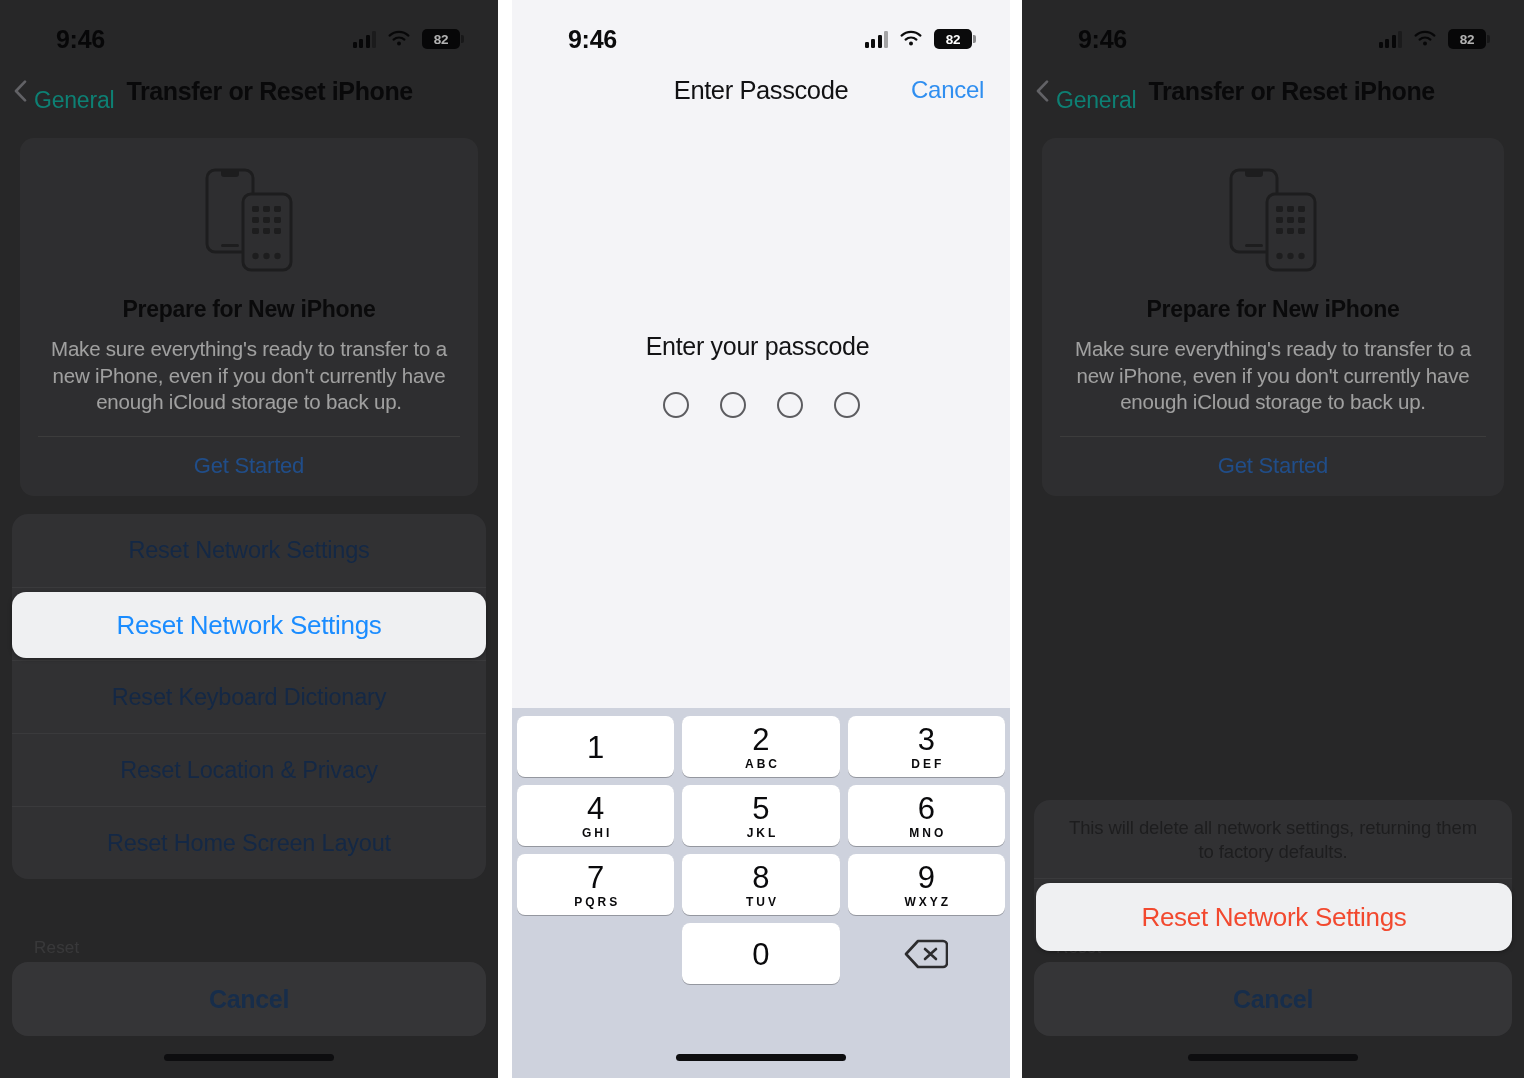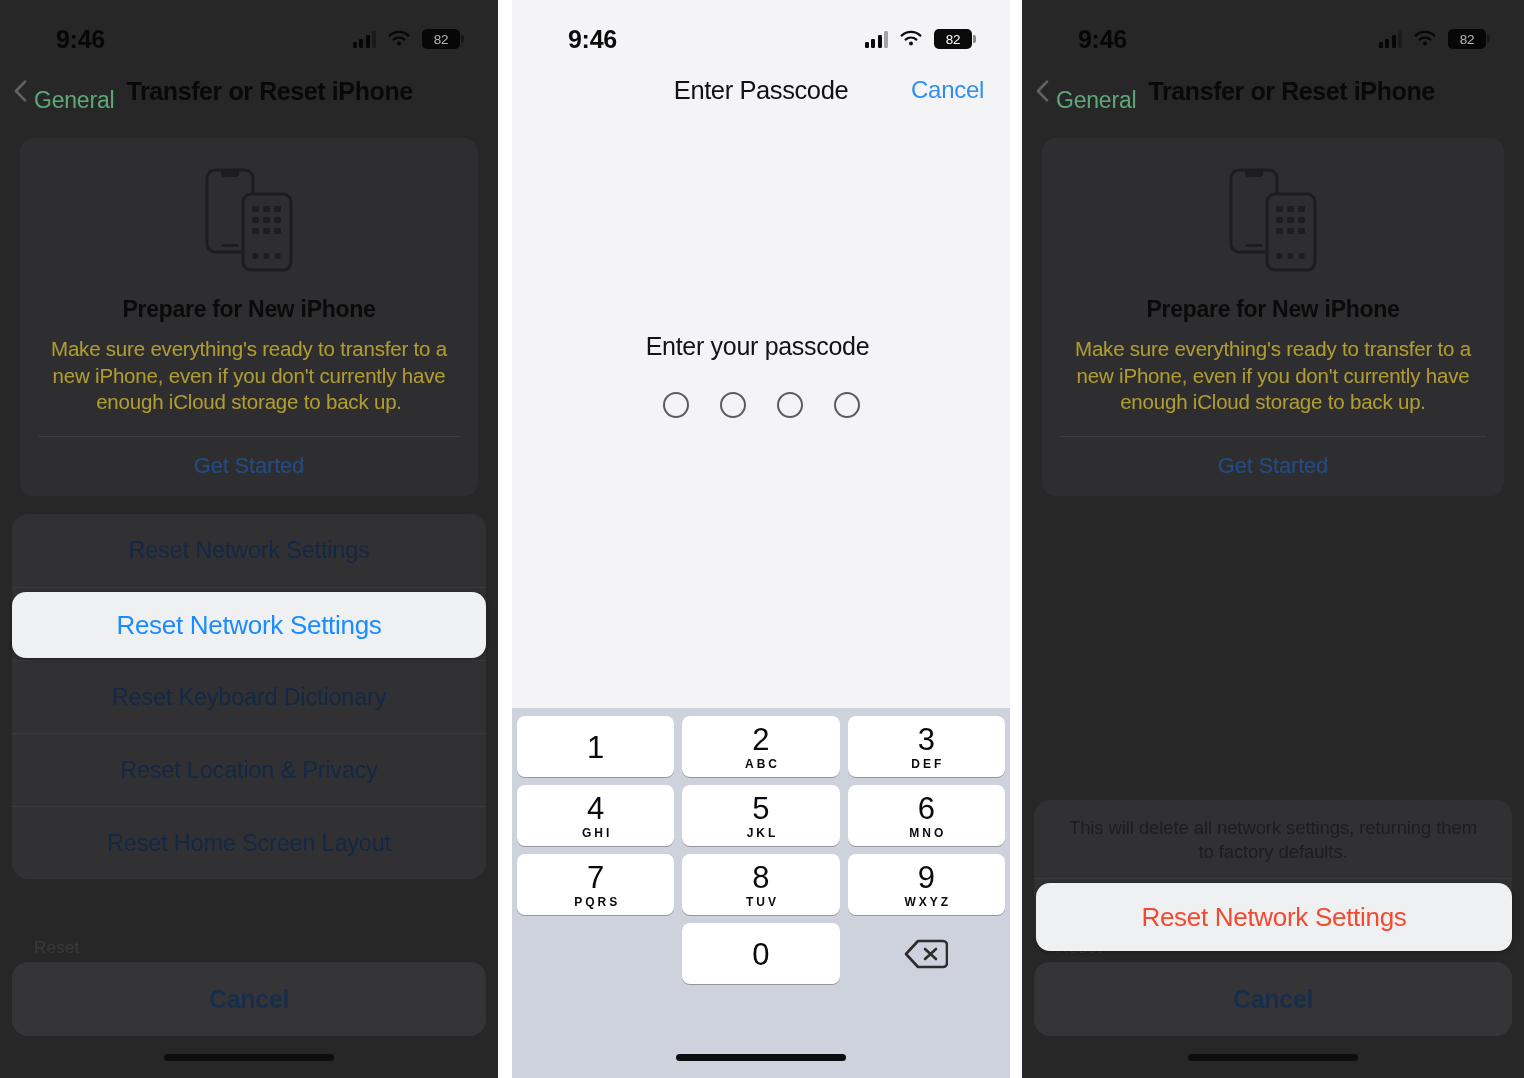--- a/index.html
+++ b/index.html
@@ -55,21 +55,21 @@
   .sig-bars i:nth-child(3) { height: 13px; }
   .sig-bars i:nth-child(4) { height: 17px; opacity: 0.35; }
   .wifi-ic { width: 24px; height: 18px; }
   .batt {
     position: relative;
     width: 38px; height: 20px;
     border-radius: 5px;
     display: flex; align-items: center; justify-content: center;
   }
   .batt .pct {
-    font-size: 13.5px; font-weight: 400; letter-spacing: -0.2px;
+    font-size: 13.5px; font-weight: 700; letter-spacing: -0.2px;
   }
   .batt:after {
     content: ""; position: absolute; right: -4px; top: 6px;
     width: 2.6px; height: 8px; border-radius: 0 2px 2px 0;
   }
   
   .screen-dark .status-time { color: #0b0b0c; }
   .screen-dark .sig-bars i { background: #0b0b0c; }
   .screen-dark .batt { background: #0b0b0c; }
   .screen-dark .batt .pct { color: #ffffff; }
@@ -86,42 +86,42 @@
     position: absolute; top: 66px; left: 0; right: 0;
     height: 50px;
     display: flex; align-items: center;
     padding-left: 14px;
   }
   .nav-back {
     display: flex; align-items: center; gap: 7px;
     color: #8d8d93;
   }
   .chev-left { width: 13px; height: 22px; display:block; }
-  .nav-back-label { font-size: 23px; color: #86efac; letter-spacing: -0.2px; margin-top: 18px; }
+  .nav-back-label { font-size: 23px; color: #14b8a6; letter-spacing: -0.2px; margin-top: 18px; }
   .nav-title {
     font-size: 25px; font-weight: 700; color: #0d0d0f;
     margin-left: 12px; letter-spacing: -0.4px;
   }
 
   
   .prep-card {
     position: absolute;
     left: 20px; right: 20px; top: 138px;
     background: #434345;
     border-radius: 14px;
     padding: 22px 18px 0 18px;
   }
   .prep-illu { display: flex; justify-content: center; margin-top: 6px; }
   .prep-title {
     text-align: center; font-size: 23px; font-weight: 700;
     color: #0f0f11; margin-top: 22px; letter-spacing: -0.3px;
   }
   .prep-desc {
     text-align: center; font-size: 20.5px; line-height: 26.5px;
-    color: #fde047; margin-top: 13px; padding: 0 8px; letter-spacing: -0.2px;
+    color: #e5e5e5; margin-top: 13px; padding: 0 8px; letter-spacing: -0.2px;
   }
   .prep-sep { height: 1px; background: rgba(255,255,255,0.10); margin-top: 20px; }
   .prep-cta {
     text-align: center; font-size: 22px; color: #2f6fc4;
     padding: 16px 0 17px 0; letter-spacing: -0.2px;
   }
 
   
   .sheet-group {
     position: absolute;

